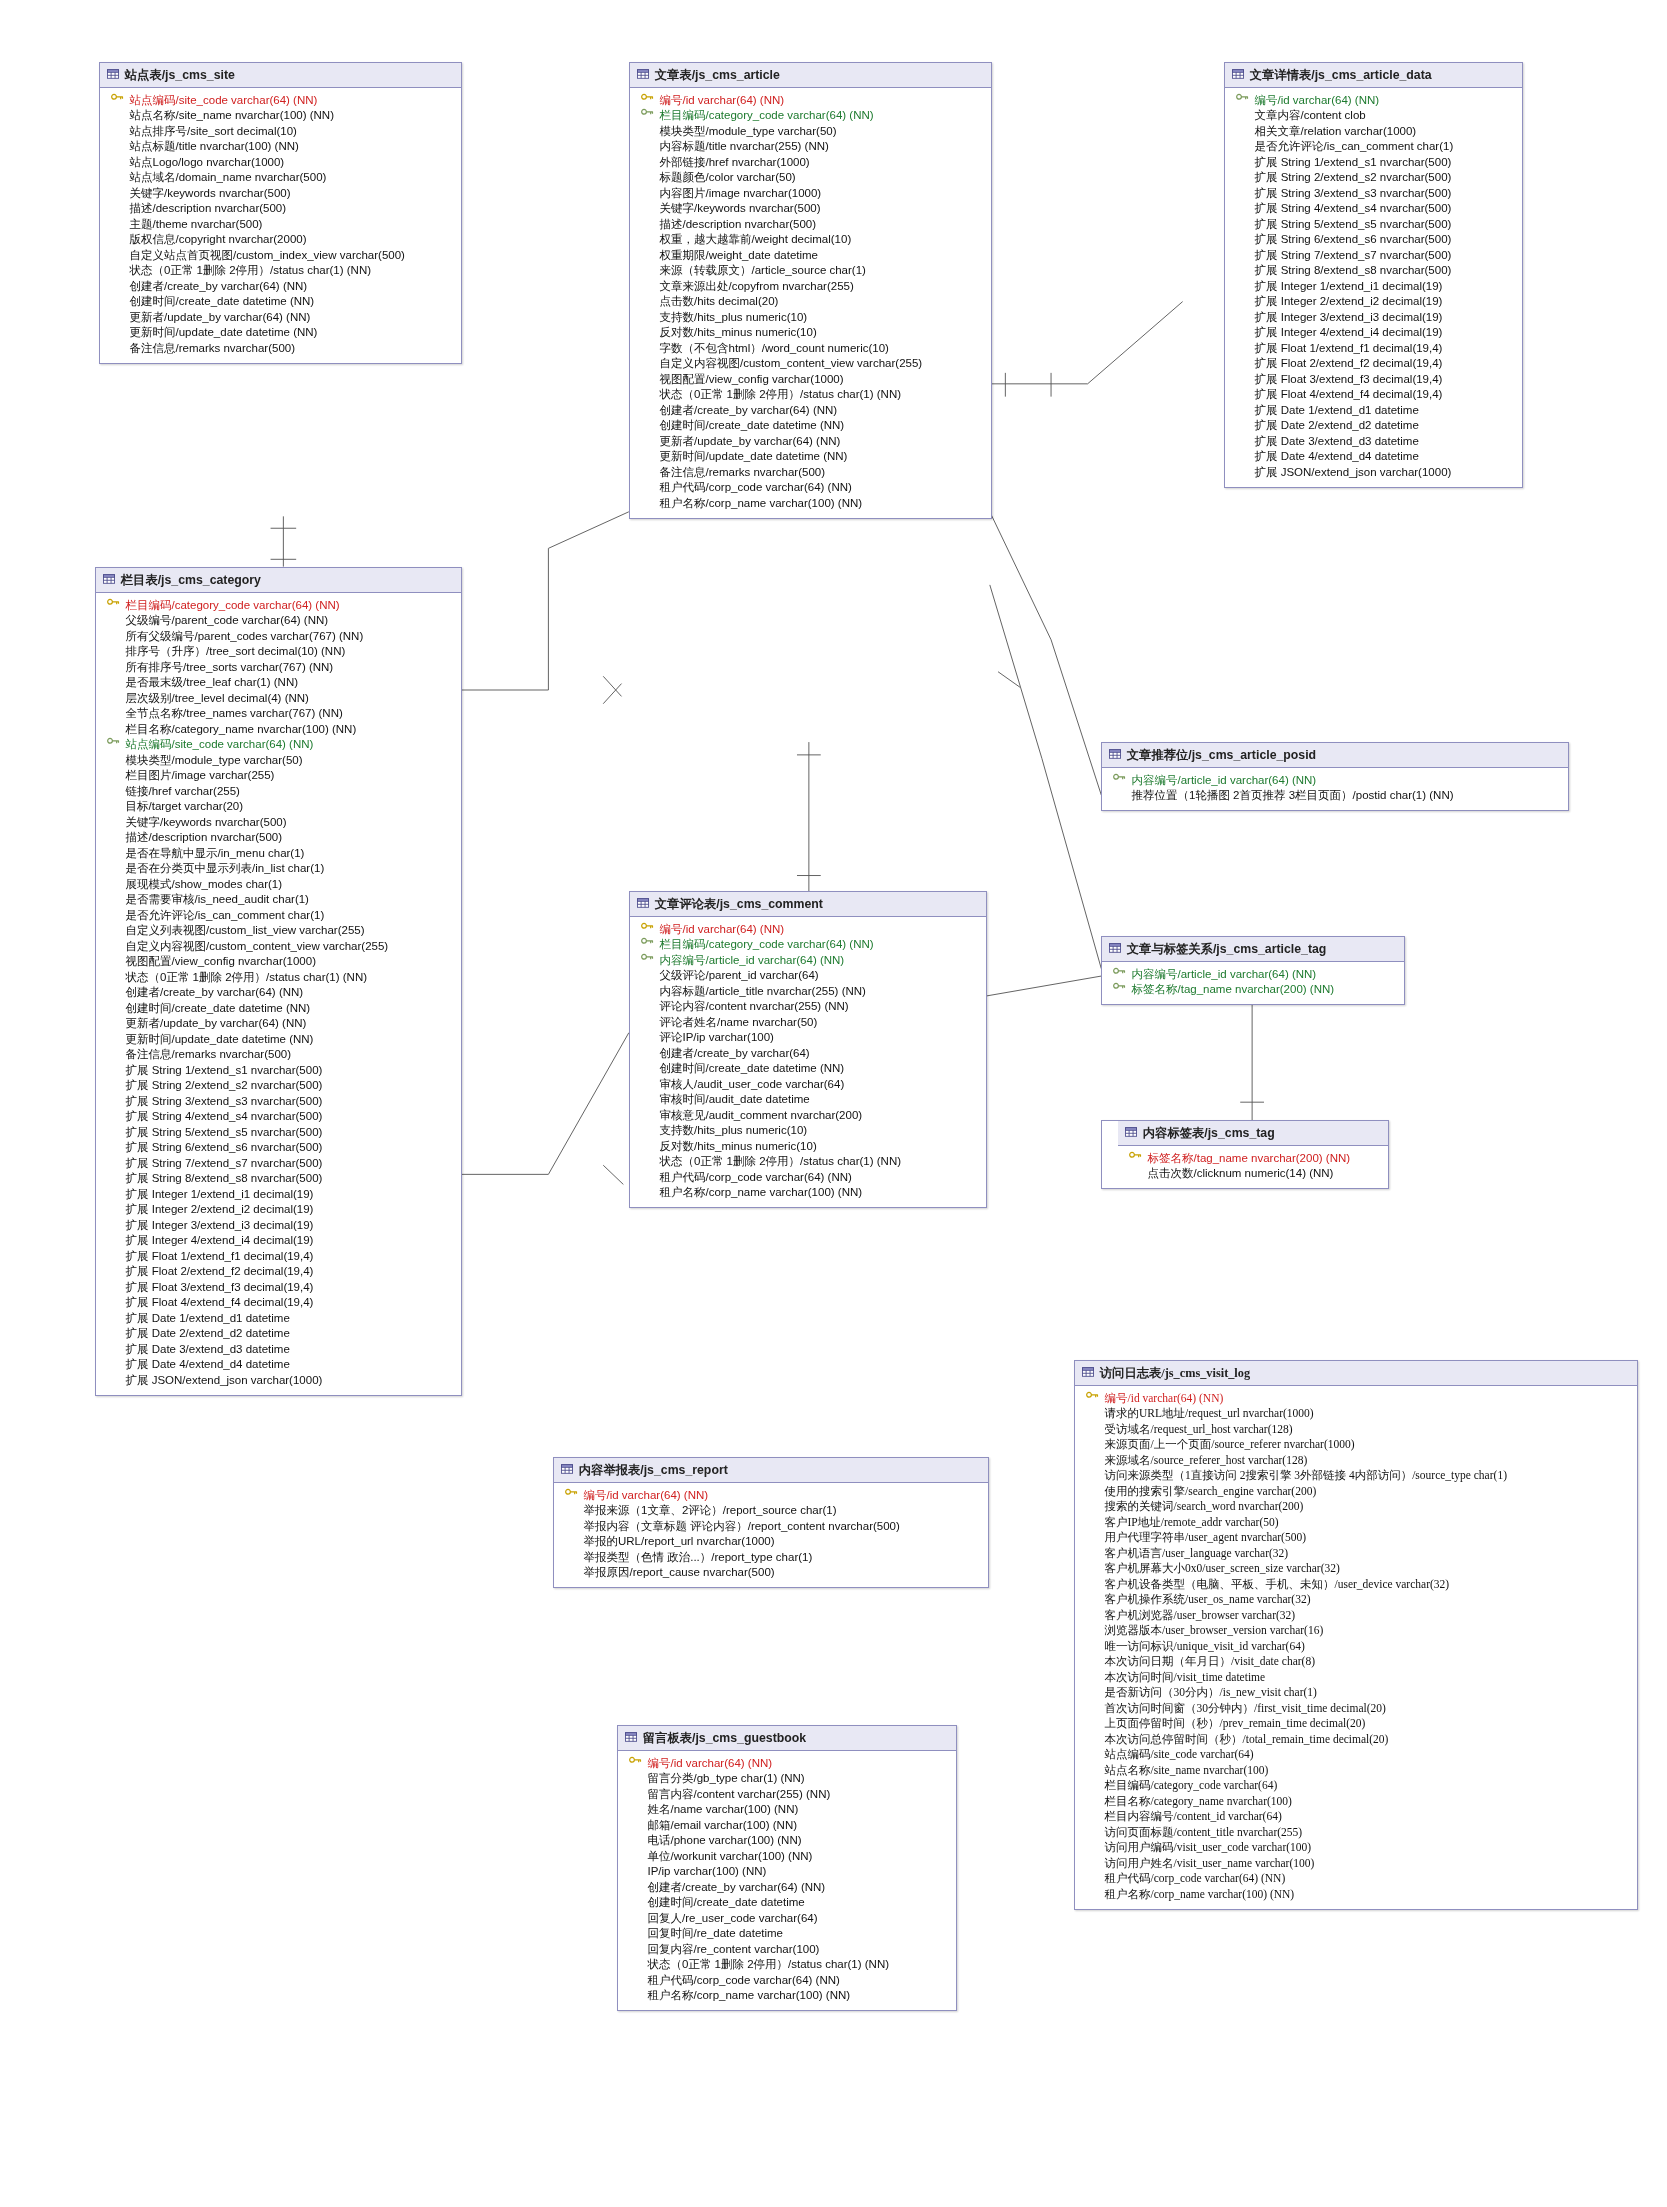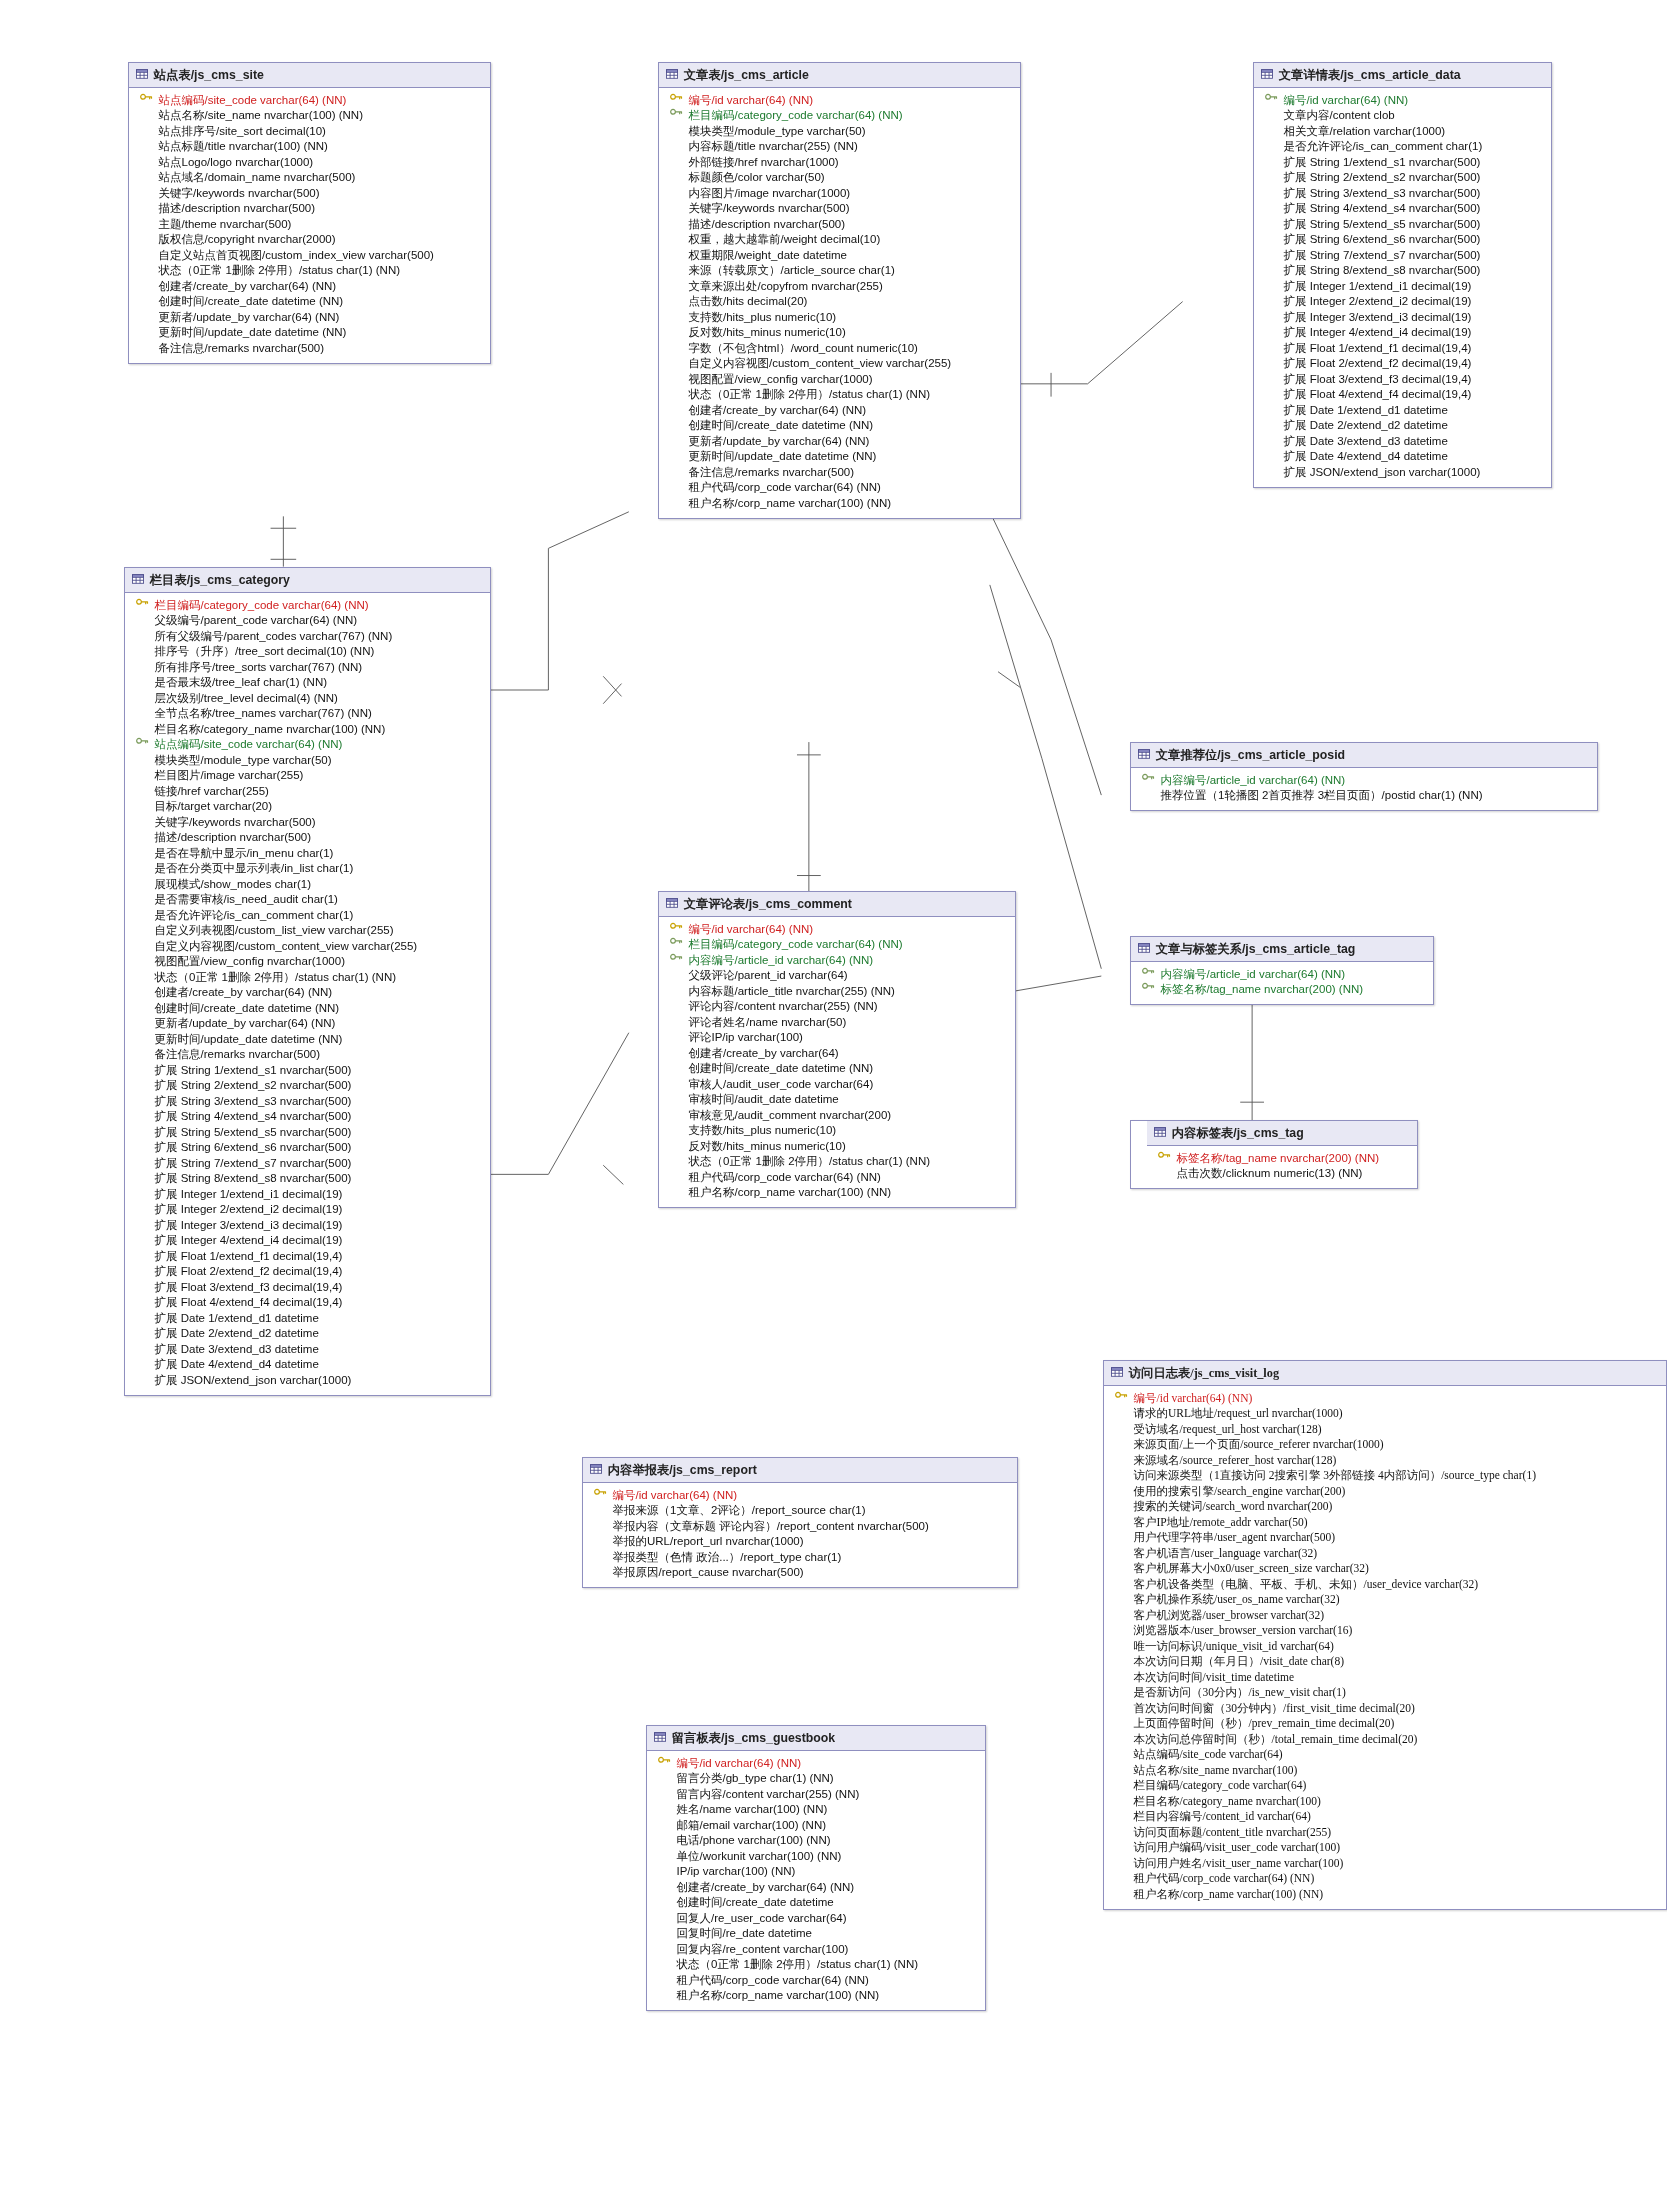--- a/index.html
+++ b/index.html
@@ -1,19 +1,19 @@
 <!DOCTYPE html>
 <html style="font-size:14.6px"><head>
 <meta charset="utf-8">
 <style>
   html,body{margin:0;padding:0;background:#ffffff;}
   body{width:1668px;height:2208px;position:relative;font-family:"Liberation Sans",sans-serif;}
   #canvas{position:relative;width:1668px;height:2208px;overflow:hidden;}
   svg.links{position:absolute;left:0;top:0;width:1668px;height:2208px;pointer-events:none;}
-  .entity{position:absolute;border:0.9px solid #8f8fbf;background:#ffffff;box-shadow:0.9px 0.9px 1.8px rgba(0,0,0,.18);margin-left:29px;}
+  .entity{position:absolute;border:0.9px solid #8f8fbf;background:#ffffff;box-shadow:0.9px 0.9px 1.8px rgba(0,0,0,.18);}
   .entity .hdr{display:flex;align-items:center;gap:5.5px;background:#e8e8f4;border-bottom:0.9px solid #8f8fbf;padding:3.7px 7.3px;font-size:12.3px;font-weight:bold;color:#222;}
   .entity .hdr .tbl-icon{width:12px;height:10px;flex:0 0 auto;}
   .entity .rows{padding:4.6px 5.5px 6.4px 5.5px;}
   .row{display:flex;align-items:flex-start;font-size:11.5px;line-height:15.5px;color:#111;white-space:nowrap;}
   .row .gut{width:24px;flex:0 0 24px;display:flex;justify-content:center;align-items:center;}
   .row .txt{flex:1 1 auto;}
   .row.pk .txt{color:#d02020;}
   .row.fk .txt{color:#1d7a2e;}
   .key{width:12.8px;height:9.1px;}
 </style>
@@ -697,21 +697,21 @@
           <span class="gut">
             <svg class="key" viewBox="0 0 14 10" xmlns="http://www.w3.org/2000/svg">
               <circle cx="3.3" cy="4.2" r="2.6" fill="none" stroke="#c8a100" stroke-width="1.3"></circle>
               <path d="M5.8,4.2 L13,4.2 M10.6,4.2 L10.6,7 M12.6,4.2 L12.6,6.4" stroke="#c8a100" stroke-width="1.3" fill="none"></path>
             </svg>
           </span>
           <span class="txt">标签名称/tag_name nvarchar(200) (NN)</span>
         </div>
         <div class="row">
           <span class="gut"></span>
-          <span class="txt">点击次数/clicknum numeric(13) (NN)</span>
+          <span class="txt">点击次数/clicknum numeric(14) (NN)</span>
         </div>
       </div>
     </div>
     <div class="entity" style="left: 629px; top: 891px; width: 356px;">
       <div class="hdr">
         <span><svg class="tbl-icon" viewBox="0 0 14 11" xmlns="http://www.w3.org/2000/svg">
             <rect x="0.5" y="0.5" width="13" height="10" fill="#ffffff" stroke="#4a4a8a"></rect>
             <rect x="0.5" y="0.5" width="13" height="3" fill="#8f8fc8" stroke="#4a4a8a"></rect>
             <line x1="4.8" y1="3.5" x2="4.8" y2="10.5" stroke="#4a4a8a"></line>
             <line x1="9.4" y1="3.5" x2="9.4" y2="10.5" stroke="#4a4a8a"></line>

